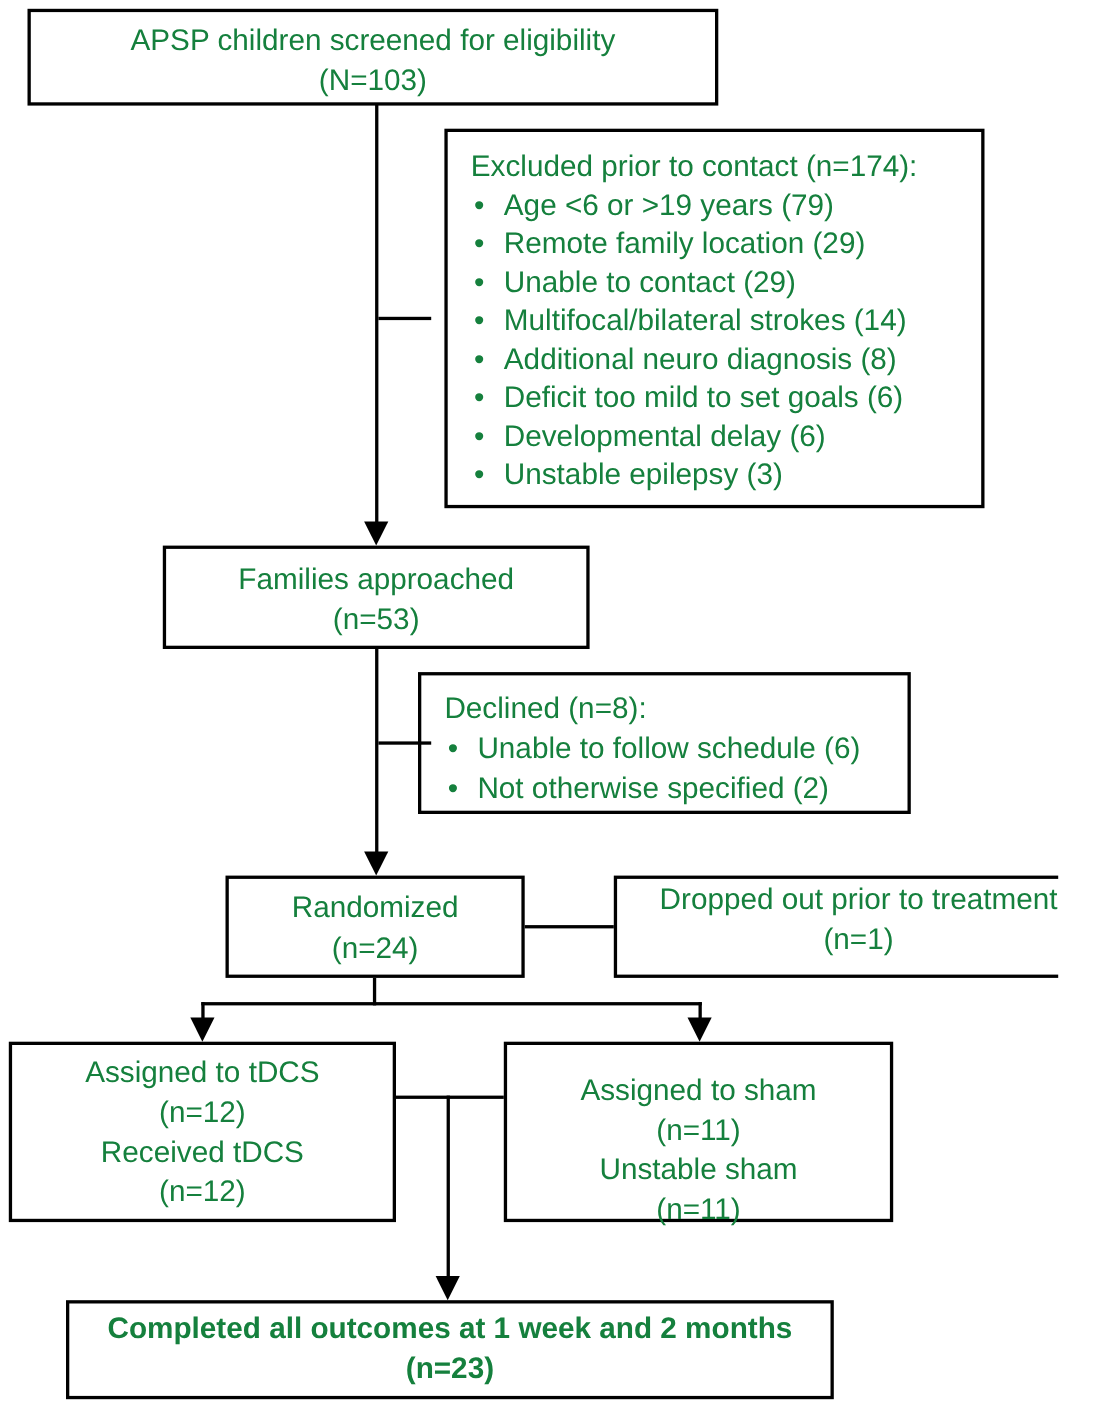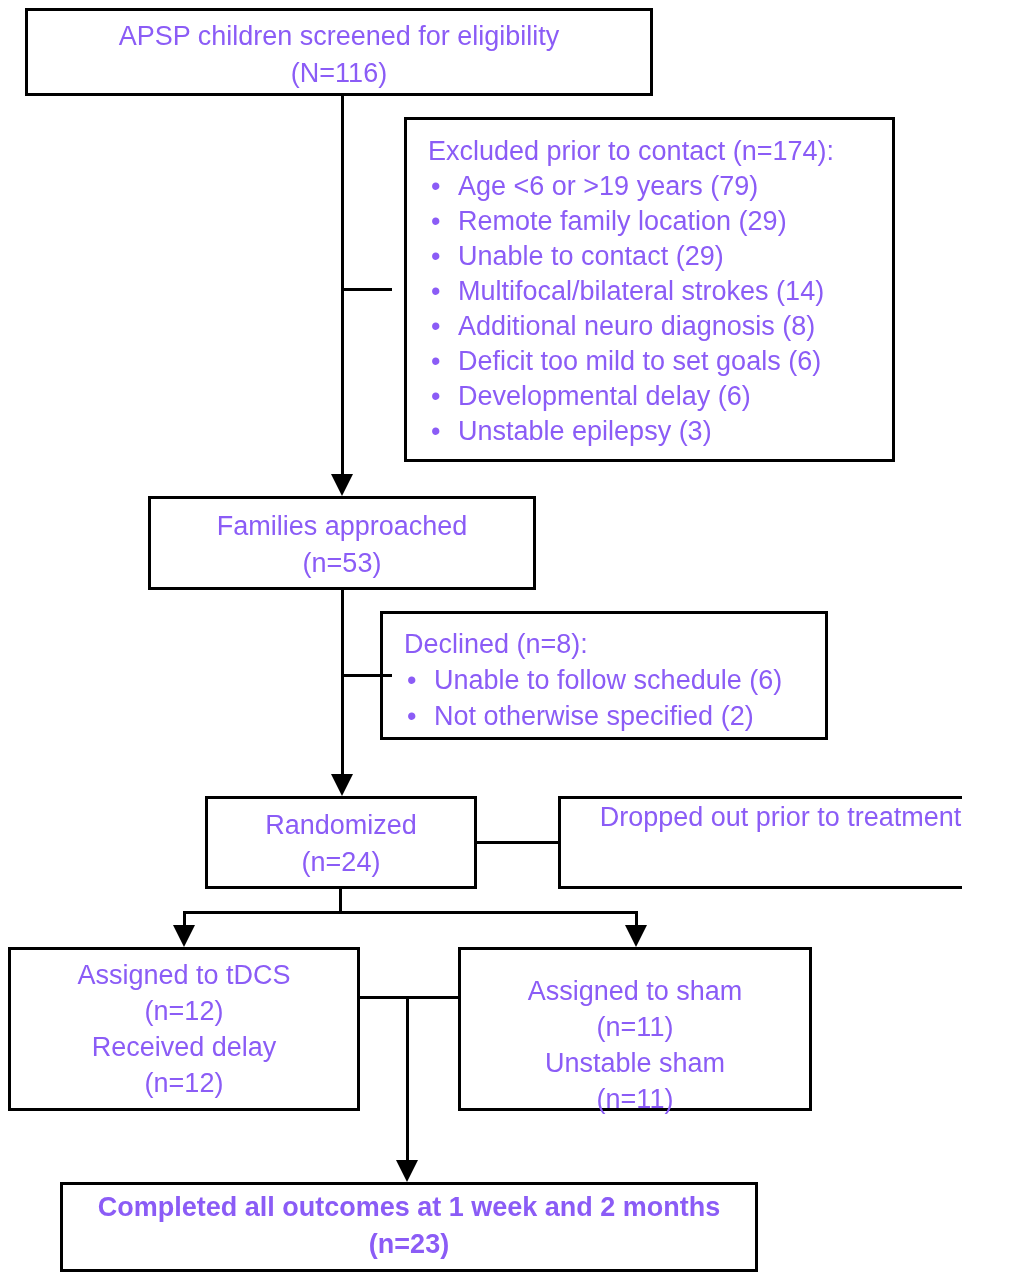--- a/index.html
+++ b/index.html
@@ -6,21 +6,21 @@
     margin: 0;
     padding: 0;
     background: #ffffff;
   }
   .canvas {
     position: relative;
     width: 962px;
     height: 1280px;
     background: #ffffff;
     font-family: "Liberation Sans", sans-serif;
-    color: #8b5cf6;
+    color: #15803d;
     overflow: hidden;
   }
   .box {
     position: absolute;
     box-sizing: border-box;
     border: 3px solid #000000;
     background: #ffffff;
     font-size: 27px;
     line-height: 36px;
   }
@@ -60,21 +60,21 @@
     border-top: 22px solid #000000;
   }
 </style>
 </head>
 <body>
 
 <div class="canvas">
 
   <div class="box centered screened">
     <div>APSP children screened for eligibility</div>
-    <div>(N=116)</div>
+    <div>(N=103)</div>
   </div>
 
   <div class="box excluded">
     <div>Excluded prior to contact (n=174):</div>
     <div class="bullet-row">
       <span class="bullet-glyph">•</span>
       <span>Age &lt;6 or &gt;19 years (79)</span>
     </div>
     <div class="bullet-row">
       <span class="bullet-glyph">•</span>
@@ -123,26 +123,27 @@
     </div>
   </div>
 
   <div class="box centered randomized">
     <div>Randomized</div>
     <div>(n=24)</div>
   </div>
 
   <div class="box centered dropped">
     <div>Dropped out prior to treatment</div>
+    <div>(n=1)</div>
   </div>
 
   <div class="box centered tdcs">
     <div>Assigned to tDCS</div>
     <div>(n=12)</div>
-    <div>Received delay</div>
+    <div>Received tDCS</div>
     <div>(n=12)</div>
   </div>
 
   <div class="box centered sham">
     <div>Assigned to sham</div>
     <div>(n=11)</div>
     <div>Unstable sham</div>
     <div>(n=11)</div>
   </div>
 

